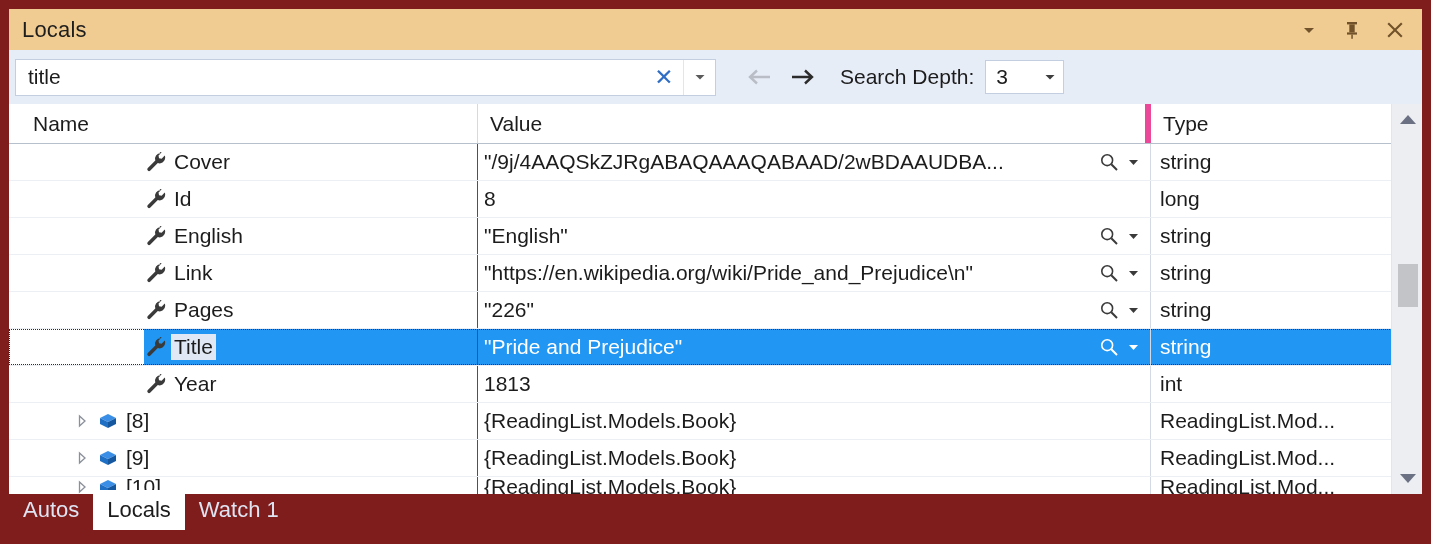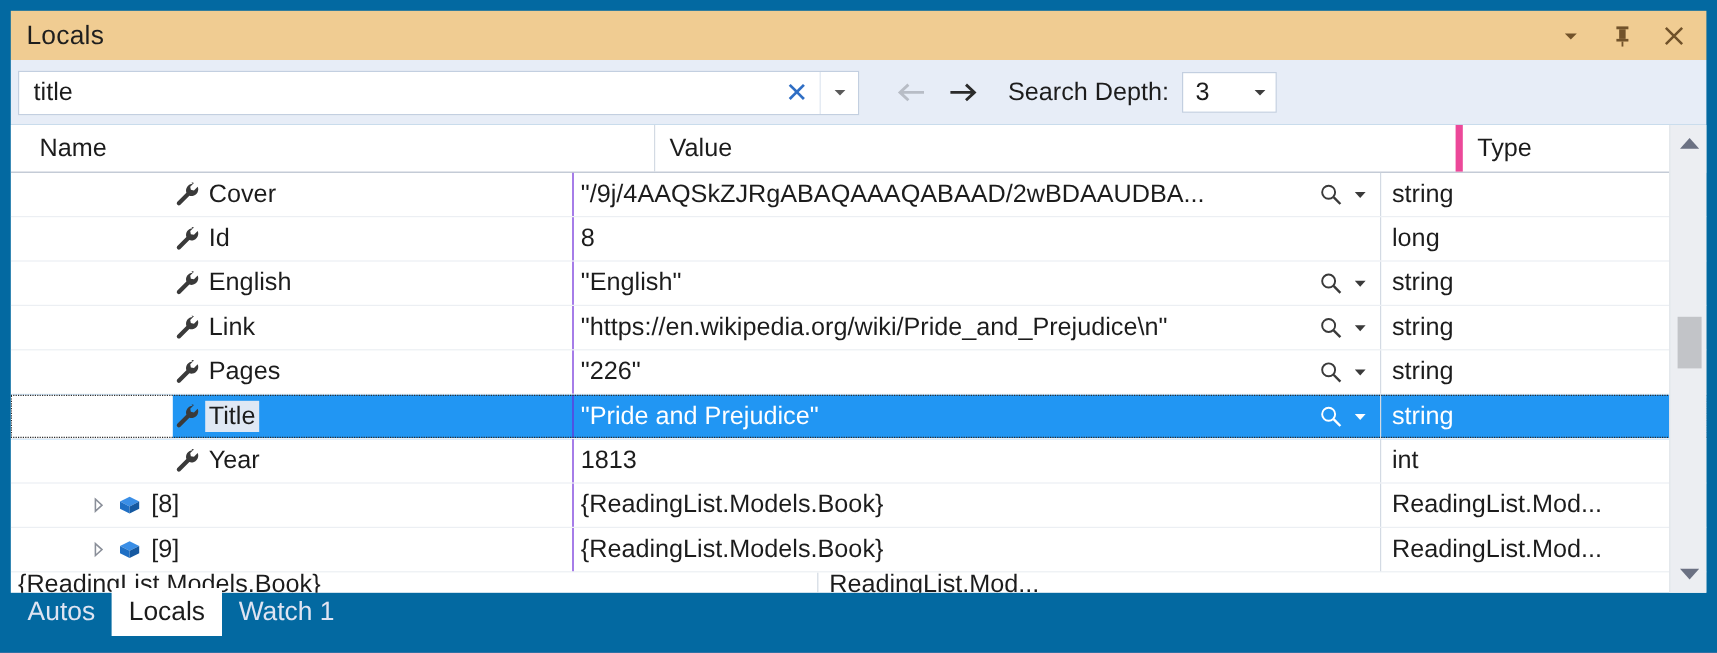--- a/index.html
+++ b/index.html
@@ -7,21 +7,21 @@
     width: 1431px; height: 544px;
     font-family: "Liberation Sans", sans-serif;
     overflow: hidden;
     background: #6a7aa8;
   }
 
   
   #app {
     position: relative;
     width: 1431px; height: 544px;
-    background: #0369a1;
+    background: #7f1d1d;
   }
 
   
   #titlebar {
     position: absolute; left: 9px; top: 9px;
     width: 1413px; height: 41px;
     background: #f0cc92;
     display: flex; align-items: center;
   }
   #title-text {
@@ -110,21 +110,21 @@
     display: flex; height: 40px;
     background: #ffffff;
     border-bottom: 1px solid #b6bfcc;
   }
   .hcell {
     font-size: 21px; color: #1c1c1c;
     display: flex; align-items: center;
     padding-left: 12px;
     height: 100%;
   }
-  .hcell.name  { width: 537px; border-right: 1px solid #d3dae3; padding-left: 24px; }
+  .hcell.name  { width: 469px; border-right: 1px solid #d3dae3; padding-left: 24px; }
   .hcell.value { width: 673px; border-right: 6px solid #ec4899; }
   .hcell.type  { flex: 1; }
 
   .row {
     display: flex; height: 37px;
     border-bottom: 1px solid #eceff3;
     position: relative;
   }
   .row.selected { background: #2196f3; }
   .row.selected .c-name,
@@ -504,20 +504,36 @@
             <span class="name-text">[9]</span>
           </div>
           <div class="c-value">
             <span class="val-text">{ReadingList.Models.Book}</span>
           </div>
           <div class="c-type">
             <span>ReadingList.Mod...</span>
           </div>
         </div>
         <div class="row clipped">
+          <div class="c-name">
+            <span class="indent" style="width: 50px;"></span>
+            <span class="expander">
+              <svg width="12" height="14" viewBox="0 0 12 14">
+                <path d="M3.5 2 L9 7 L3.5 12 Z" fill="none" stroke="#8a8f99" stroke-width="1.3"></path>
+              </svg>
+            </span>
+            <span class="icon-slot">
+              <svg width="22" height="22" viewBox="0 0 22 22">
+                <path d="M11 4 L19 8 L11 12 L3 8 Z" fill="#3a8ee6"></path>
+                <path d="M3 8 L11 12 L11 18 L3 14 Z" fill="#1f6fc4"></path>
+                <path d="M19 8 L11 12 L11 18 L19 14 Z" fill="#1558a0"></path>
+              </svg>
+            </span>
+            <span class="name-text">[10]</span>
+          </div>
           <div class="c-value">
             <span class="val-text">{ReadingList.Models.Book}</span>
           </div>
           <div class="c-type">
             <span>ReadingList.Mod...</span>
           </div>
         </div>
       </div>
 
     <div id="vscroll">

